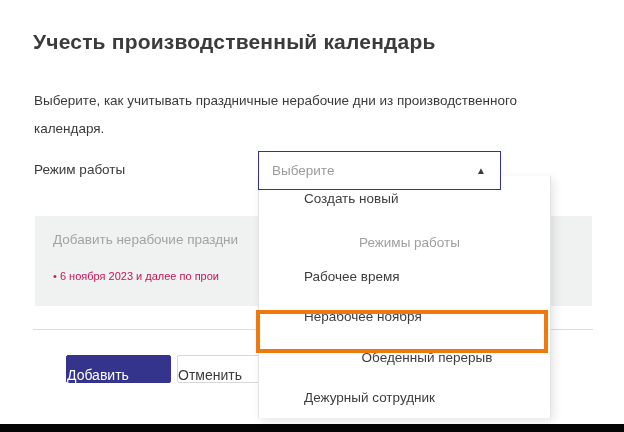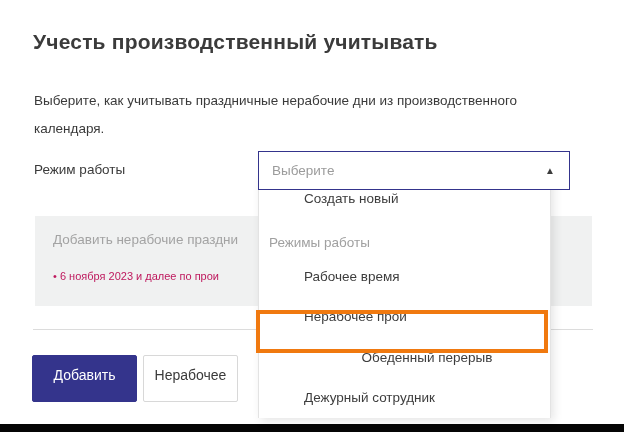--- a/index.html
+++ b/index.html
@@ -37,21 +37,21 @@
     position: absolute;
     left: 34px; top: 162px;
     font-size: 13.5px;
     color: #3a3a3a;
     white-space: nowrap;
   }
 
   .select-box {
     position: absolute;
     left: 258px; top: 151px;
-    width: 312px; height: 39px;
+    width: 243px; height: 39px;
     background: #ffffff;
     border: 1px solid #34348c;
     z-index: 5;
     cursor: pointer;
   }
   .select-placeholder {
     position: absolute;
     left: 13px; top: 0;
     height: 37px; line-height: 37px;
     font-size: 13.5px;
@@ -92,28 +92,29 @@
     position: absolute;
     left: 33px; top: 329px;
     width: 560px; height: 1px;
     background: #dcdcdc;
     z-index: 1;
   }
 
   .btn {
     position: absolute;
     top: 355px;
-    height: 47px;
+    height: 28px;
     font-size: 14px;
     font-weight: 500;
-    text-align: center;
+    text-align: left;
     line-height: 38px;
     border-radius: 2px;
     cursor: pointer;
     z-index: 2;
+    margin-left: 34px;
   }
   .btn-primary {
     left: 32px;
     width: 105px;
     background: #34348c;
     color: #ffffff;
     border: 1px solid #34348c;
   }
   .btn-secondary {
     left: 143px;
@@ -152,20 +153,21 @@
     white-space: nowrap;
   }
   .dropdown-group-header {
     position: absolute;
     left: 0; width: 100%;
     height: 40px; line-height: 40px;
     padding-left: 10px;
     font-size: 13.5px;
     color: #a0a0a0;
     white-space: nowrap;
+    text-align: center;
   }
   .item-0 { top: 3px; }
   .item-1 { top: 47px; }
   .item-2 { top: 81px; }
   .item-3 { top: 121px; }
   .item-4 { top: 162px; text-align: center; }
   .item-5 { top: 202px; }
 
   .highlight-box {
     position: absolute;
@@ -175,48 +177,48 @@
     background: transparent;
     z-index: 6;
     pointer-events: none;
   }
 </style>
 </head>
 <body>
 
 <div class="screen">
 
-  <div class="dialog-title">Учесть производственный учитывать</div>
+  <div class="dialog-title">Учесть производственный календарь</div>
 
   <div class="dialog-description">Выберите, как учитывать праздничные нерабочие дни из производственного календаря.</div>
 
   <div class="field-label">Режим работы</div>
 
   <div class="info-box">
     <div class="info-line-1">Добавить нерабочие праздни</div>
     <div class="info-line-2">• 6 ноября 2023 и далее по прои</div>
   </div>
 
   <div class="divider"></div>
 
   <div class="btn btn-primary">Добавить</div>
 
-  <div class="btn btn-secondary">Нерабочее</div>
+  <div class="btn btn-secondary">Отменить</div>
 
   <div class="bottom-edge"></div>
 
   <div class="select-box">
     <span class="select-placeholder">Выберите</span>
     <span class="select-caret">▲</span>
   </div>
 
   <div class="dropdown-panel">
     <div class="dropdown-item item-0">Создать новый</div>
     <div class="dropdown-group-header item-1">Режимы работы</div>
     <div class="dropdown-item item-2">Рабочее время</div>
-    <div class="dropdown-item item-3">Нерабочее прои</div>
+    <div class="dropdown-item item-3">Нерабочее ноября</div>
     <div class="dropdown-item item-4">Обеденный перерыв</div>
     <div class="dropdown-item item-5">Дежурный сотрудник</div>
   </div>
 
   <div class="highlight-box"></div>
 
 </div>
 
 </body></html>

